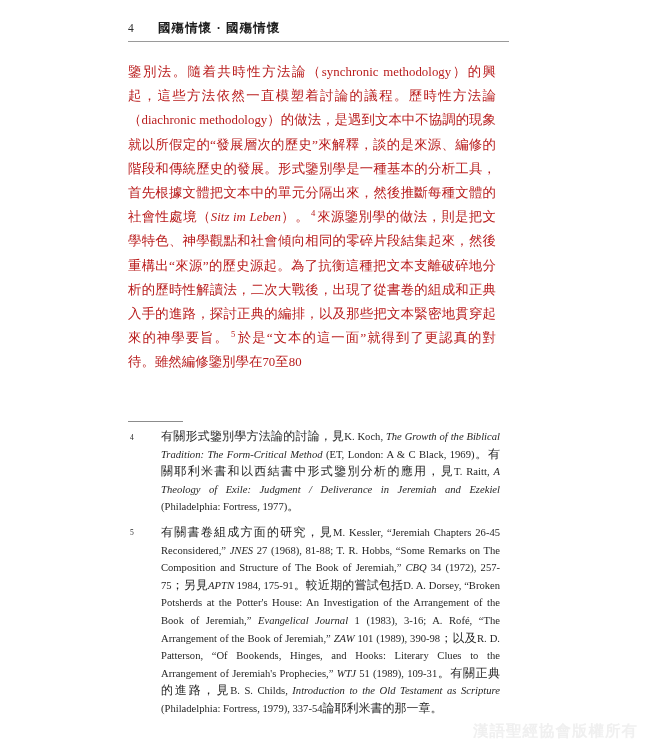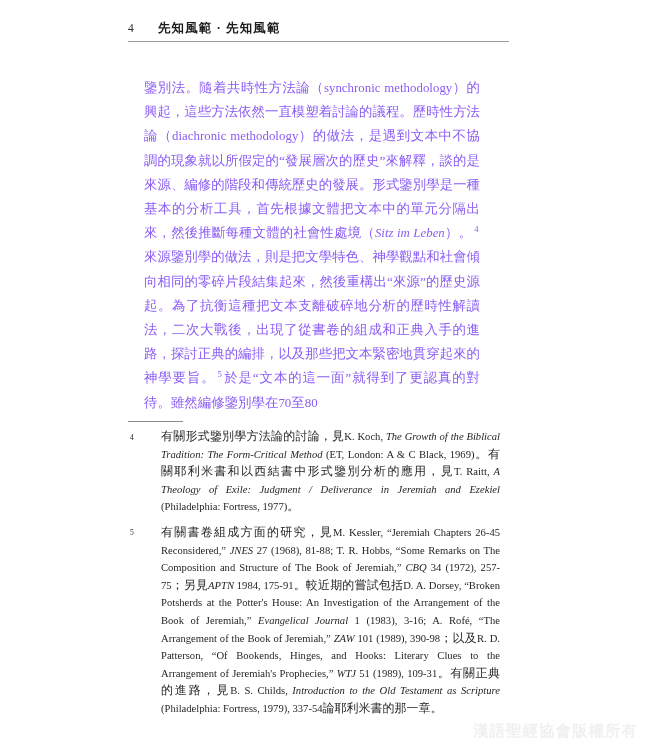--- a/index.html
+++ b/index.html
@@ -55,27 +55,27 @@
   }
 
   
   .body-block {
     position: absolute;
     left: 128px;
     top: 60px;
     width: 368px;
   }
   .body-block p {
-    margin: 16px;
+    margin: 0;
     font-size: 13.4px;
     line-height: 24.2px;
     text-align: justify;
     text-justify: inter-character;
     letter-spacing: 0.05px;
-    color: #8b5cf6;
+    color: #b91c1c;
   }
   .body-block p .lat {
     font-size: 12.8px;
   }
   .it { font-style: italic; }
   sup.fn {
     font-size: 8.6px;
     vertical-align: super;
     line-height: 0;
     padding: 0 1.5px 0 2px;
@@ -131,21 +131,21 @@
     user-select: none;
   }
 </style>
 </head>
 <body>
 
 <div class="page">
 
   <div class="running-head">
     <span class="folio">4</span>
-    <span class="head-title">先知風範 · 先知風範</span>
+    <span class="head-title">國殤情懷 · 國殤情懷</span>
   </div>
   <div class="head-rule"></div>
 
   <div class="body-block">
     <p>鑒別法。隨着共時性方法論（<span class="lat">synchronic methodology</span>）的興起，這些方法依然一直模塑着討論的議程。歷時性方法論（<span class="lat">diachronic methodology</span>）的做法，是遇到文本中不協調的現象就以所假定的“發展層次的歷史”來解釋，談的是來源、編修的階段和傳統歷史的發展。形式鑒別學是一種基本的分析工具，首先根據文體把文本中的單元分隔出來，然後推斷每種文體的社會性處境（<span class="lat it">Sitz im Leben</span>）。<sup class="fn">4</sup>來源鑒別學的做法，則是把文學特色、神學觀點和社會傾向相同的零碎片段結集起來，然後重構出“來源”的歷史源起。為了抗衡這種把文本支離破碎地分析的歷時性解讀法，二次大戰後，出現了從書卷的組成和正典入手的進路，探討正典的編排，以及那些把文本緊密地貫穿起來的神學要旨。<sup class="fn">5</sup>於是“文本的這一面”就得到了更認真的對待。雖然編修鑒別學在<span class="lat">70</span>至<span class="lat">80</span></p>
   </div>
 
   <div class="fn-rule"></div>
 
   <div class="footnotes">

